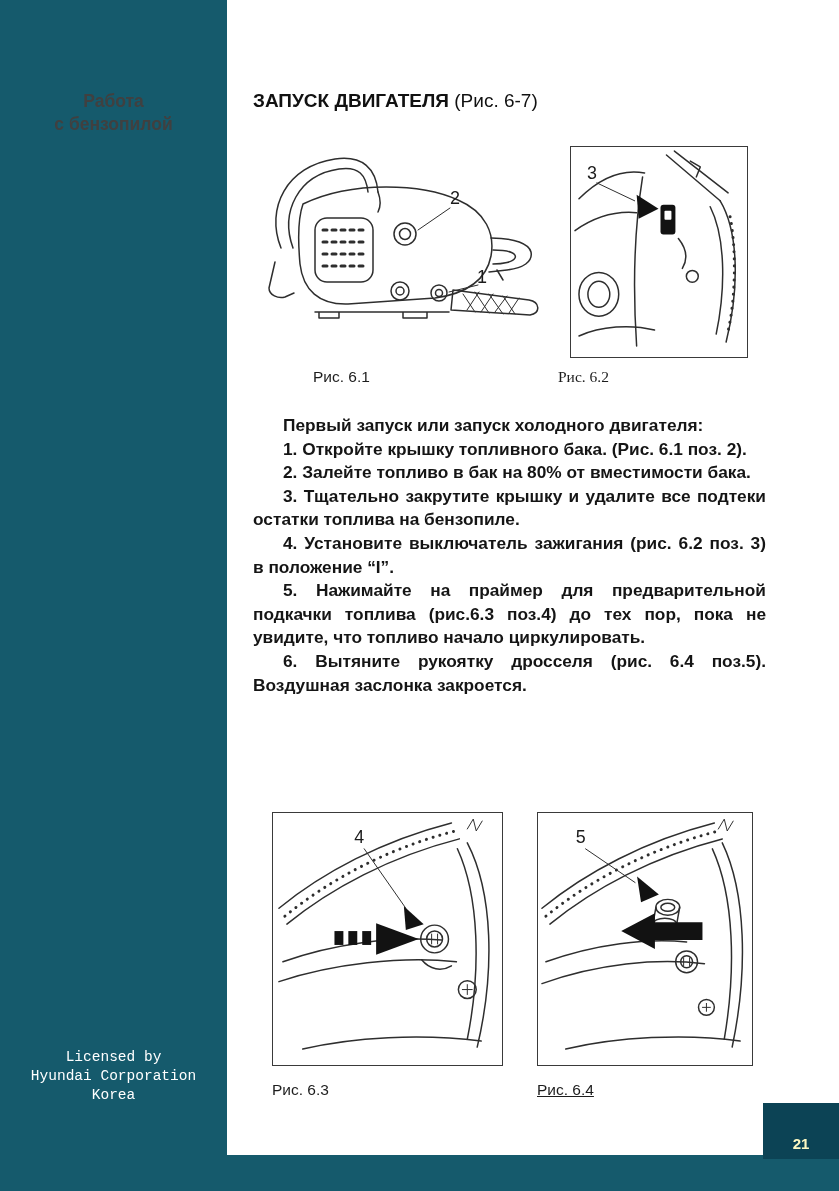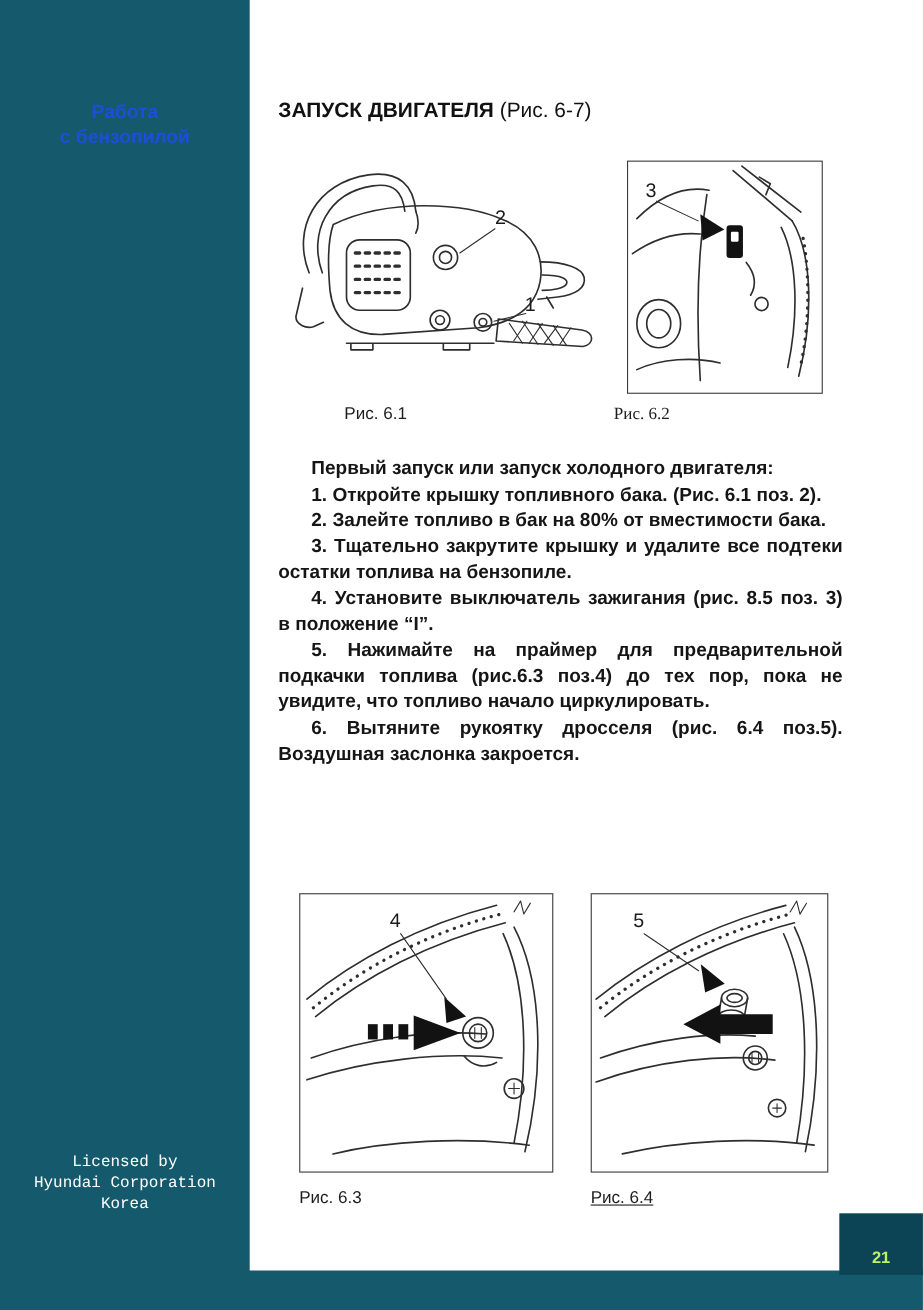--- a/index.html
+++ b/index.html
@@ -6,26 +6,26 @@
   .page {
     position:relative; width:839px; height:1191px; margin:0 auto;
     background:#ffffff; overflow:hidden;
     font-family:"Liberation Sans", sans-serif; color:#151515;
   }
   
   .sidebar { position:absolute; left:0; top:0; width:227px; height:1191px; background:#155a6c; }
   .bottom-bar { position:absolute; left:0; top:1155px; width:839px; height:36px; background:#155a6c; }
   .page-number-box {
     position:absolute; left:763px; top:1103px; width:76px; height:56px;
-    background:#0c4355; color:#bef264; display:flex; align-items:flex-end; justify-content:center;
+    background:#0c4355; color:#fef9c3; display:flex; align-items:flex-end; justify-content:center;
     padding-bottom:7px; box-sizing:border-box; font-size:15px; font-weight:bold;
   }
   .sidebar-title {
     position:absolute; left:8px; top:90px; width:211px; text-align:center;
-    color:#1d4ed8; font-weight:bold; font-size:17.5px; line-height:1.32; white-space:pre-line;
+    color:#404040; font-weight:bold; font-size:17.5px; line-height:1.32; white-space:pre-line;
   }
   .license-text {
     position:absolute; left:4px; top:1048px; width:219px; text-align:center;
     color:#ffffff; font-size:14.5px; line-height:1.32; white-space:pre-line;font-family:Liberation Mono, monospace;
   }
   
   .heading { position:absolute; left:253px; top:90px; font-size:19px; color:#111; }
   .heading b { font-weight:bold; }
   .fig-row-top { position:absolute; left:253px; top:140px; width:512px; height:252px; }
   .fig61 { position:absolute; left:0; top:2px; width:295px; height:218px; }
@@ -148,21 +148,21 @@
 
     <div class="caption cap61">Рис. 6.1</div>
     <div class="caption cap62">Рис. 6.2</div>
   </div>
 
   <div class="body-text">
     <p class="intro">Первый запуск или запуск холодного двигателя:</p>
     <p class="step">1. Откройте крышку топливного бака. (Рис. 6.1 поз. 2).</p>
     <p class="step">2. Залейте топливо в бак на 80% от вместимости бака.</p>
     <p class="step">3. Тщательно закрутите крышку и удалите все подтеки остатки топлива на бензопиле.</p>
-    <p class="step">4. Установите выключатель зажигания (рис. 8.5 поз. 3) в положение “I”.</p>
+    <p class="step">4. Установите выключатель зажигания (рис. 6.2 поз. 3) в положение “I”.</p>
     <p class="step">5. Нажимайте на праймер для предварительной подкачки топлива (рис.6.3 поз.4) до тех пор, пока не увидите, что топливо начало циркулировать.</p>
     <p class="step">6. Вытяните рукоятку дросселя (рис. 6.4 поз.5). Воздушная заслонка закроется.</p>
   </div>
 
   <div class="fig-row-bottom">
 
     <div class="fig63-box">
       <svg class="lineart" viewBox="0 0 231 254">
         <path d="M6 96 C50 60 110 28 180 10"></path>
         <path d="M14 112 C58 76 118 44 188 26"></path>

